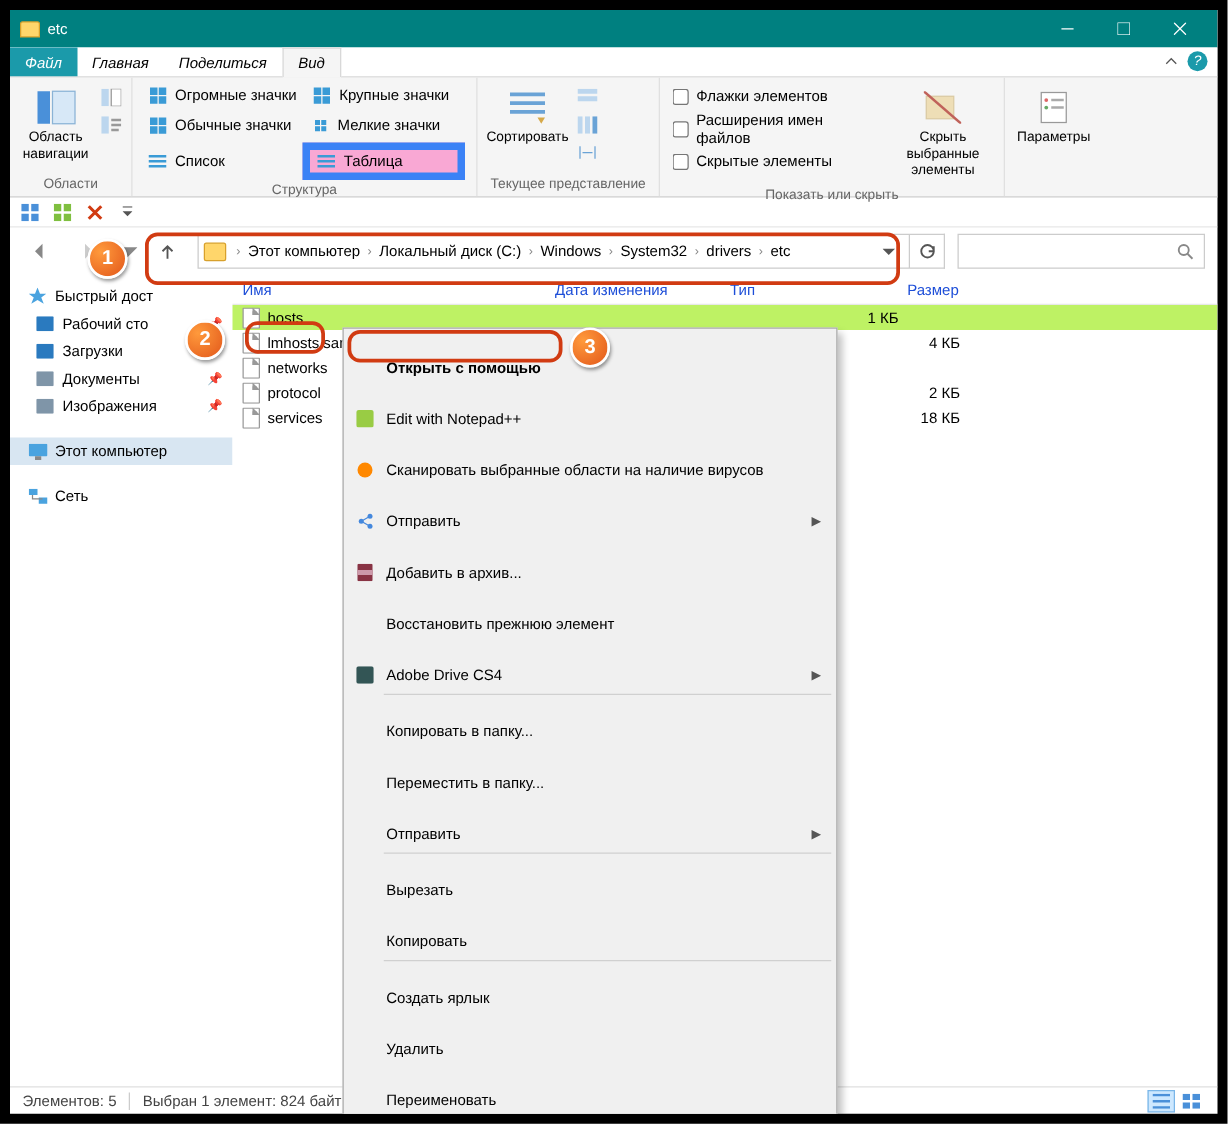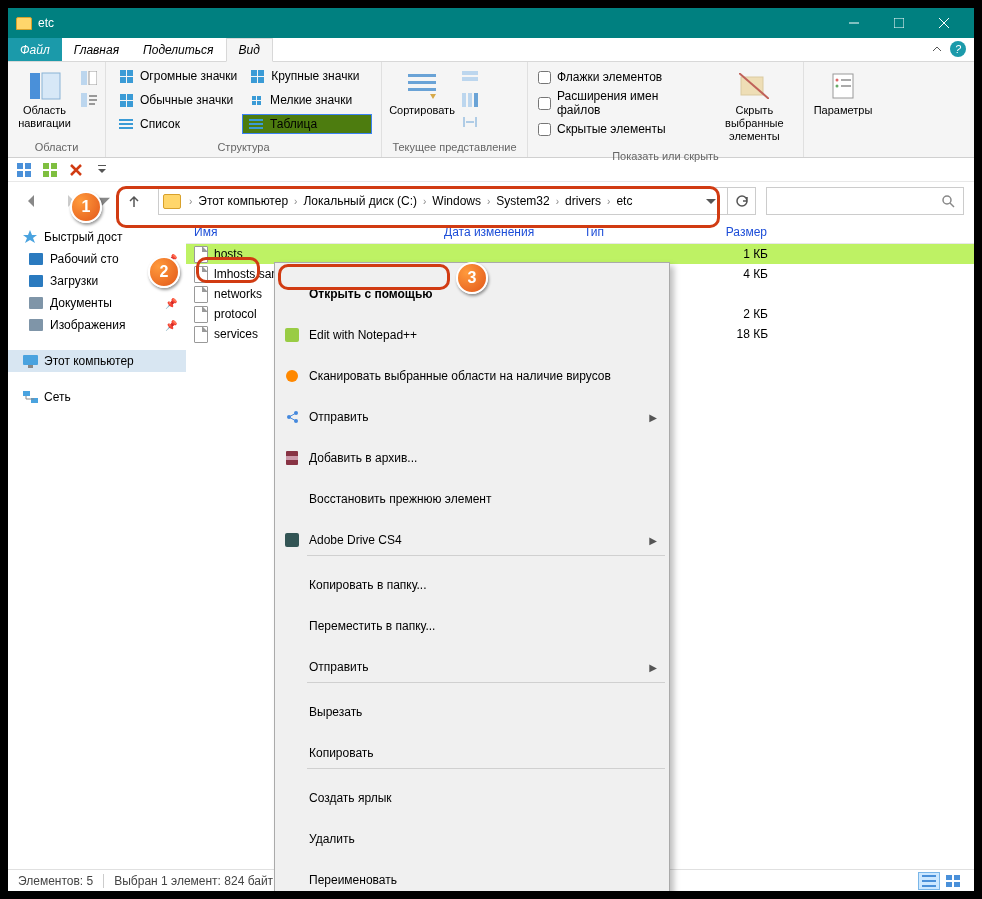--- a/index.html
+++ b/index.html
@@ -20,21 +20,21 @@
 
 .ribbon { height: 96px; background: #f5f5f5; border-bottom: 1px solid #d0d0d0; display: flex; }
 .rgroup { border-right: 1px solid #e0e0e0; padding: 4px 6px; display: flex; flex-direction: column; }
 .rgroup-body { flex: 1; display: flex; align-items: flex-start; gap: 4px; }
 .rgroup-label { text-align: center; color: #666; font-size: 11px; padding: 2px 0 0; }
 .bigbtn { width: 68px; display: flex; flex-direction: column; align-items: center; gap: 2px; padding: 4px 2px; text-align: center; cursor: pointer; }
 .bigbtn .ico { width: 32px; height: 32px; display: flex; align-items: center; justify-content: center; }
 .bigbtn span { font-size: 11px; line-height: 1.2; }
 .smitem { display: flex; align-items: center; gap: 6px; padding: 2px 6px; cursor: pointer; font-size: 11px; min-width: 130px; }
 .smitem .sic { width: 16px; height: 16px; display: flex; align-items: center; justify-content: center; }
-.smitem.sel { background: #4d7c0f; border: 1px solid #3b82f6; padding: 1px 5px; }
+.smitem.sel { background: #f9a8d4; border: 6px solid #3b82f6; padding: 1px 5px; }
 .chkrow { display: flex; align-items: center; gap: 6px; padding: 2px 4px; font-size: 11px; }
 .chkrow input { width: 13px; height: 13px; }
 
 .qat { height: 24px; display: flex; align-items: center; gap: 6px; padding: 0 6px; border-bottom: 1px solid #e8e8e8; }
 .qbtn { width: 20px; height: 20px; display: flex; align-items: center; justify-content: center; cursor: pointer; }
 
 .addr-row { height: 38px; display: flex; align-items: center; padding: 5px 10px; gap: 10px; }
 .navbtn { width: 28px; height: 28px; display: flex; align-items: center; justify-content: center; color: #888; cursor: pointer; }
 .navbtn svg { width: 16px; height: 16px; }
 .breadcrumb { flex: 1; height: 28px; border: 1px solid #ccc; display: flex; align-items: center; padding: 0 4px; position: relative; }
@@ -484,21 +484,21 @@
       <div class="col" style="width:90px;text-align:right">Размер</div>
     </div>
     <div id="file-rows">
         <div class="frow sel">
           <div class="fcell name" style="width:250px">
             <div class="fic"></div>
             <span>hosts</span>
           </div>
           <div class="fcell" style="width:140px"></div>
           <div class="fcell" style="width:110px"></div>
-          <div class="fcell" style="width:90px;text-align:right">1 КБ</div>
+          <div class="fcell" style="width:90px;text-align:left">1 КБ</div>
         </div>
         <div class="frow">
           <div class="fcell name" style="width:250px">
             <div class="fic"></div>
             <span>lmhosts.sam</span>
           </div>
           <div class="fcell" style="width:140px"></div>
           <div class="fcell" style="width:110px"></div>
           <div class="fcell" style="width:90px;text-align:right">4 КБ</div>
         </div>

